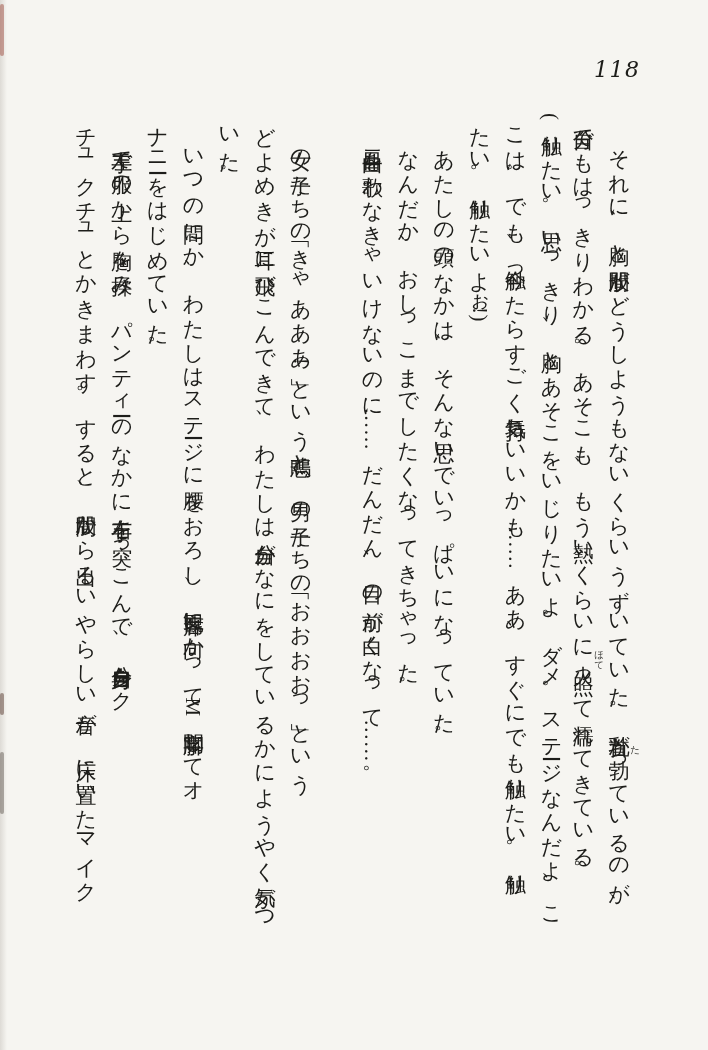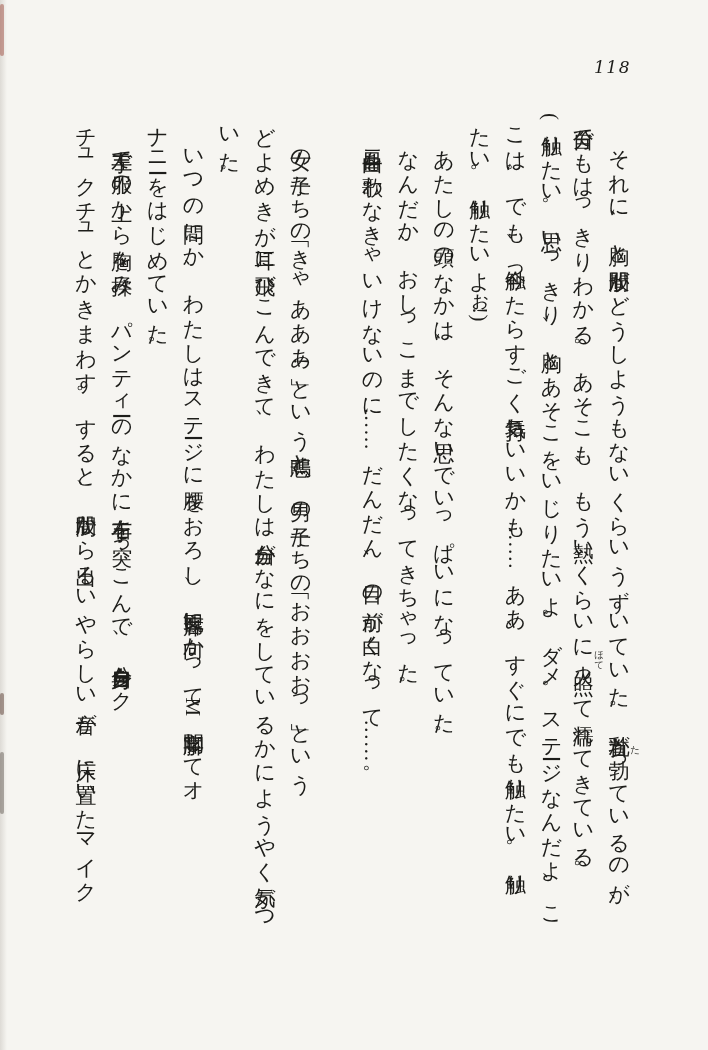--- a/index.html
+++ b/index.html
@@ -18,21 +18,21 @@
     position: absolute;
     inset: 0;
   }
   
   .page-number {
     position: absolute;
     top: 57px;
     left: 594px;
     font-family: "DejaVu Serif", serif;
     font-style: italic;
-    font-size: 17px;
+    font-size: 22px;
     letter-spacing: 1.5px;
     color: var(--ink, #1d1d1a);
   }
   
   .text-block {
     position: absolute;
     top: 113px;
     right: 68px;
     height: 838px;
     writing-mode: vertical-rl;

